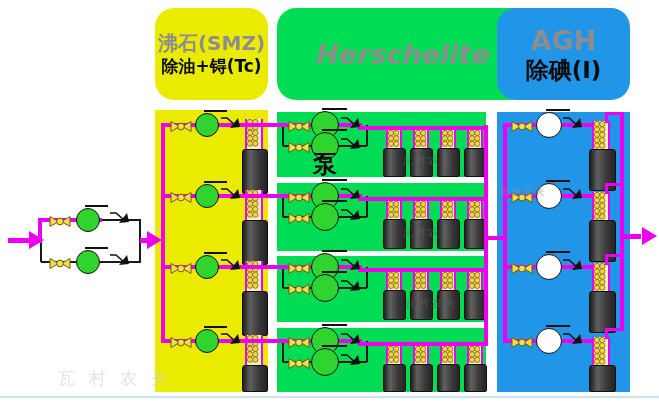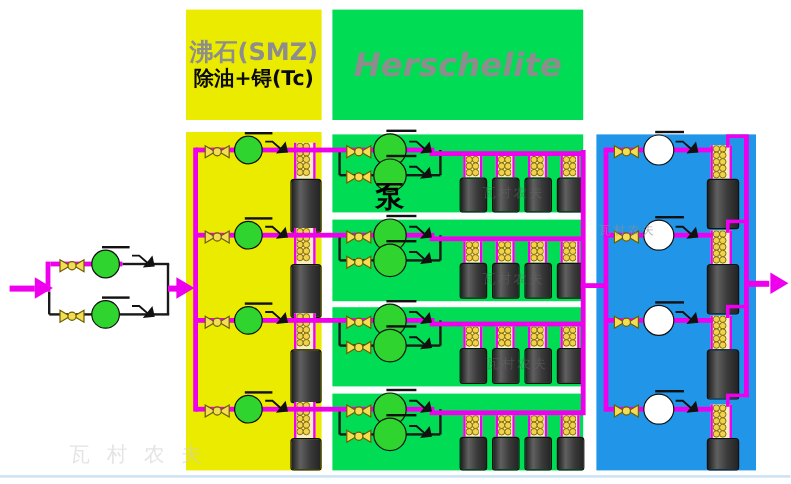--- a/index.html
+++ b/index.html
@@ -1,22 +1,22 @@
 <!DOCTYPE html>
 <html><head>
 <meta charset="utf-8">
 <style>
   html,body{margin:0;padding:0;background:#fff;}
   .stage{position:relative;width:659px;height:403px;background:#ffffff;overflow:hidden;
          font-family:"DejaVu Sans",sans-serif;}
   .abs{position:absolute;}.z2{z-index:2}.z3{z-index:3}.z4{z-index:4}.z5{z-index:5}
   .hdr{top:8px;height:92px;display:flex;flex-direction:column;align-items:center;
-       justify-content:center;gap:5px;text-align:center;z-index:1;}
+       justify-content:center;gap:5px;text-align:center;z-index:1;border-radius:19px;}
   #hdr-zeolite{left:155px;width:113px;}
-  #hdr-hers{left:277px;width:209px;}
+  #hdr-hers{left:277px;width:252px;}
   #hdr-agh{left:497px;width:133px;}
   .sub{font-weight:bold;color:#8d8d8d;line-height:1;white-space:nowrap;}
   .ttl{font-weight:bold;color:#0a0a0a;line-height:1;white-space:nowrap;}
   #hdr-zeolite .sub{font-size:20px;}
   #hdr-zeolite .ttl{font-size:17px;}
   #hdr-hers .sub{font-size:27px;font-style:italic;}
   #hdr-hers .ttl{font-size:26px;}
   #hdr-agh .sub{font-size:27px;}
   #hdr-agh .ttl{font-size:23px;}
   #body-zeolite{left:155px;top:110px;width:113px;height:282px;z-index:1;}
@@ -38,20 +38,24 @@
 
 <div class="stage" id="stage">
 
   <div class="abs hdr" id="hdr-zeolite" style="background: rgb(235, 235, 0);">
     <div class="sub">沸石(SMZ)</div>
     <div class="ttl">除油+锝(Tc)</div>
   </div>
   <div class="abs hdr" id="hdr-hers" style="background: rgb(0, 221, 85);">
     <div class="sub">Herschelite</div>
   </div>
+  <div class="abs hdr" id="hdr-agh" style="background: rgb(33, 150, 232);">
+    <div class="sub">AGH</div>
+    <div class="ttl">除碘(I)</div>
+  </div>
 
   <div class="abs" id="body-zeolite" style="background: rgb(235, 235, 0);"></div>
   <div class="abs gp" id="gp1" style="background: rgb(0, 221, 85);"></div>
   <div class="abs gp" id="gp2" style="background: rgb(0, 221, 85);"></div>
   <div class="abs gp" id="gp3" style="background: rgb(0, 221, 85);"></div>
   <div class="abs gp" id="gp4" style="background: rgb(0, 221, 85);"></div>
   <div class="abs" id="body-agh" style="background: rgb(33, 150, 232);"></div>
 
   <div class="abs lbl" id="pump-label">泵</div>
 

